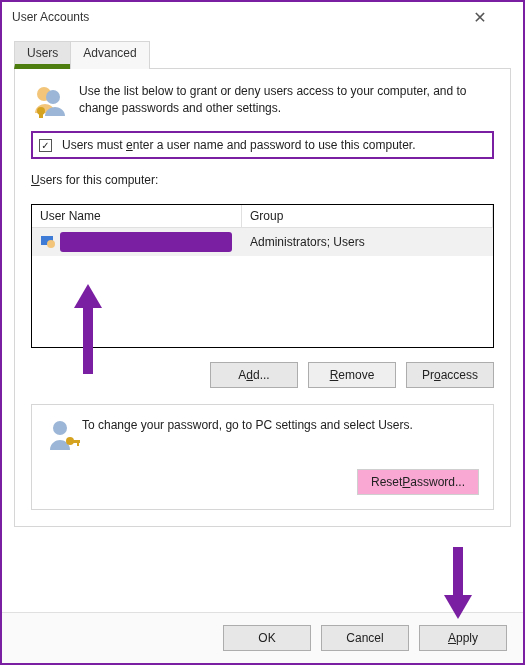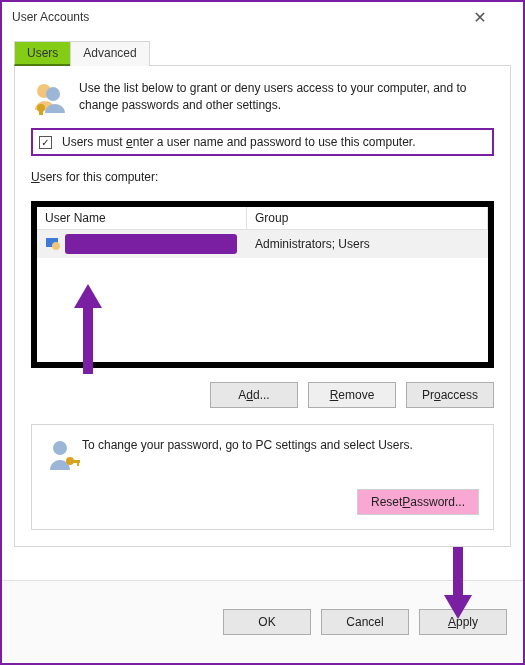--- a/index.html
+++ b/index.html
@@ -3,52 +3,52 @@
 <meta charset="utf-8">
 <style>
 *{box-sizing:border-box;margin:0;padding:0;font-family:"Segoe UI",Tahoma,sans-serif;font-size:12px;color:#222}
 body{background:#fff;width:525px;height:665px;position:relative;overflow:hidden;border:2px solid #7a1fa2}
 .titlebar{display:flex;align-items:center;height:30px;padding:0 24px 0 10px}
 .titlebar .title{flex:1;font-size:12px;color:#333}
 .close-btn{width:38px;height:28px;display:flex;align-items:center;justify-content:center;font-size:16px;color:#555;cursor:pointer}
 .content{padding:8px 12px 12px}
 .tabs{display:flex;border-bottom:1px solid #d6d6d6}
 .tab{padding:4px 12px;border:1px solid #d6d6d6;border-bottom:none;background:#fff;margin-right:-1px;color:#333;position:relative;top:1px;cursor:pointer}
-.tab.active{background:#84cc16;border-bottom:2px solid #4d7c0f}
+.tab.active{background:#e5e5e5;border-bottom:5px solid #4d7c0f}
 .tab.inactive{background:#f7f7f7}
 .panel{border:1px solid #d6d6d6;border-top:none;padding:14px 16px 16px}
 .intro{display:flex;gap:12px;margin-bottom:12px}
 .intro .icon{width:36px;height:36px;flex-shrink:0}
 .intro p{line-height:1.4}
 .chk-row{border:2px solid #7a1fa2;padding:5px 6px;display:flex;align-items:flex-end;gap:10px;margin-bottom:14px}
 .checkbox{width:13px;height:13px;border:1px solid #555;display:flex;align-items:center;justify-content:center;background:#fff}
 .checkbox::after{content:"✓";font-size:10px;line-height:1;color:#222}
 .underline{text-decoration:underline}
 .section-label{margin-bottom:17px;display:block}
-.userlist{border:6px solid #000000;height:167px;overflow:hidden;margin-bottom:14px}
+.userlist{border:1px solid #000000;height:144px;overflow:hidden;margin-bottom:14px}
 .ul-head{display:flex;background:#fff;border-bottom:1px solid #e0e0e0}
 .ul-head div{padding:4px 8px;border-right:1px solid #e0e0e0}
 .col-name{width:210px}
 .col-group{flex:1}
 .ul-row{display:flex;align-items:center;background:#f1f1f1}
 .ul-row .cell{padding:4px 8px;display:flex;align-items:center;gap:4px}
 .redact{background:#7a1fa2;width:172px;height:20px;border-radius:3px;display:inline-block}
 .btn-row{display:flex;justify-content:flex-end;gap:10px;margin-bottom:16px}
 .btn{min-width:88px;height:26px;border:1px solid #adadad;background:#e7e7e7;padding:0 10px;display:flex;align-items:center;justify-content:center;cursor:pointer}
 .btn.disabled{color:#a5a5a5;background:#efefef;cursor:default}
 fieldset{border:1px solid #d6d6d6;padding:12px 14px 14px;position:relative}
 legend{padding:0 6px;display:flex;align-items:center;gap:0}
 legend .legend-txt{margin-right:2px}
 .redact-sm{background:#7a1fa2;width:160px;height:20px;border-radius:3px;display:inline-block;vertical-align:middle}
 .pwd-body{display:flex;}
 .pwd-body .icon{width:36px;height:36px;flex-shrink:0}
 .pwd-body p{line-height:1.4}
 .reset-row{display:flex;justify-content:flex-end;margin-top:16px}
 .reset-btn{min-width:122px;height:26px;border:1px solid #cfcfcf;background:#f9a8d4;color:#a5a5a5;display:flex;align-items:center;justify-content:center}
-.footer{position:absolute;bottom:0;left:0;right:0;border-top:1px solid #e0e0e0;padding:28px 16px;display:flex;justify-content:flex-end;gap:10px;background:#fafafa}
+.footer{position:absolute;bottom:0;left:0;right:0;border-top:1px solid #e0e0e0;padding:12px 16px;display:flex;justify-content:flex-end;gap:10px;background:#fafafa}
 
 .arrow{position:absolute;pointer-events:none}
 .shaft{background:#7a1fa2;position:absolute}
 .head{width:0;height:0;position:absolute}
 .head-up{border-left:14px solid transparent;border-right:14px solid transparent;border-bottom:24px solid #7a1fa2}
 .head-down{border-left:14px solid transparent;border-right:14px solid transparent;border-top:24px solid #7a1fa2}
 </style>
 </head>
 <body>
 

